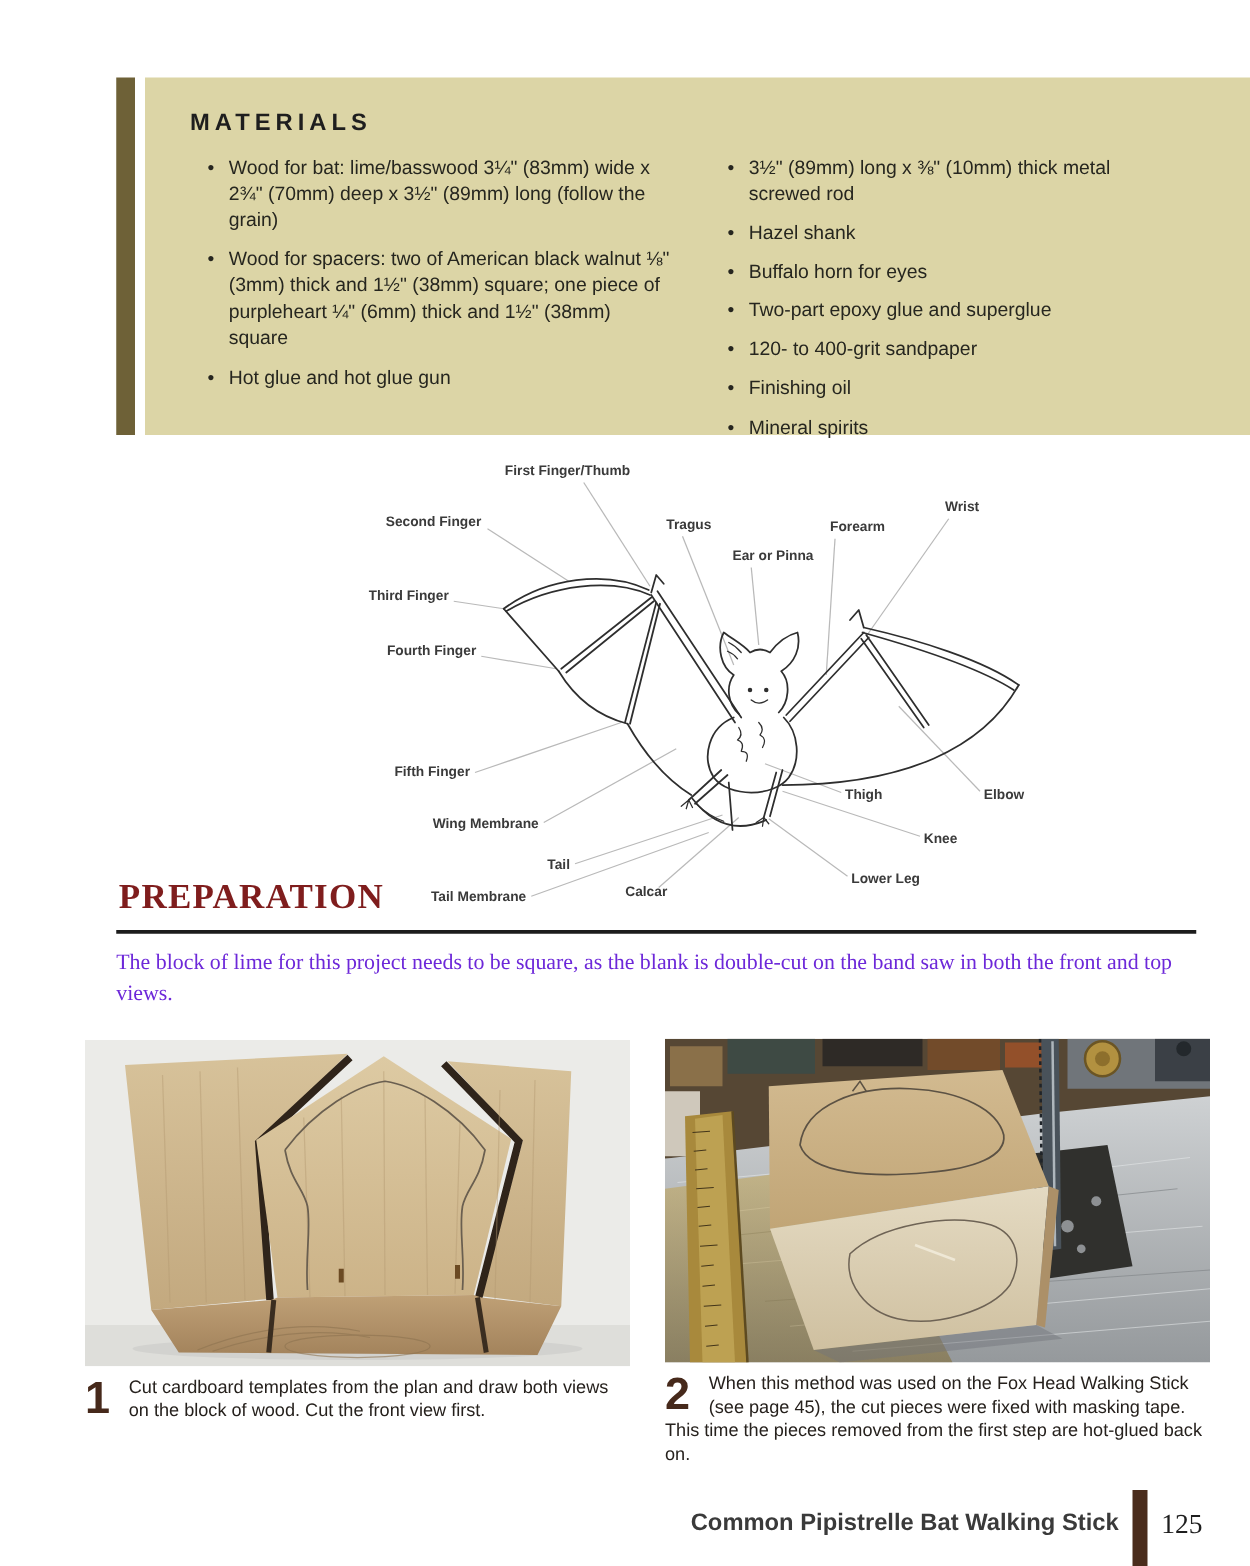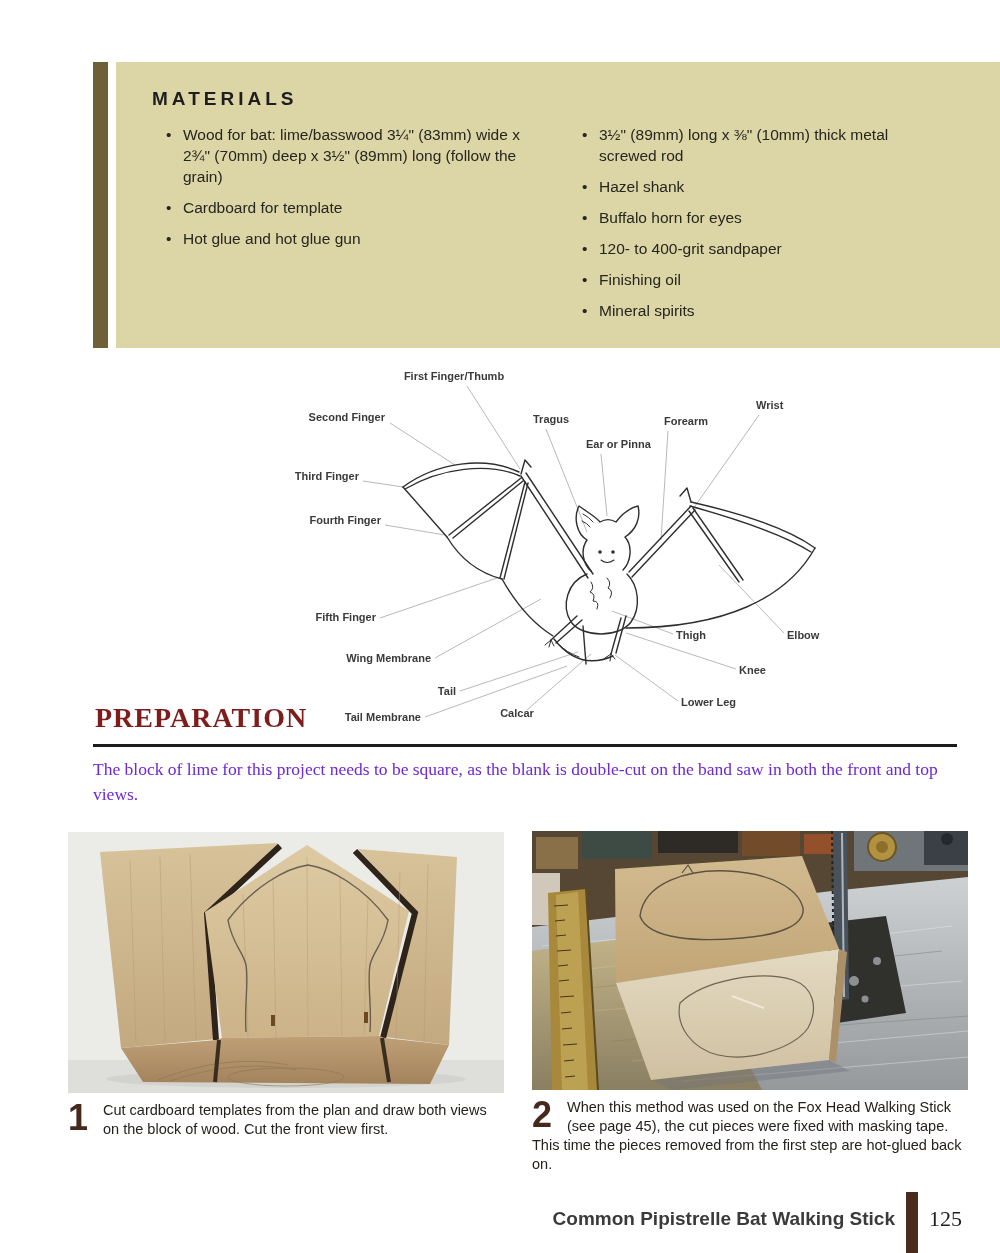--- a/index.html
+++ b/index.html
@@ -61,27 +61,28 @@
 <body>
 
 <div class="page">
 
   <div class="materials-accent"></div>
   <div class="materials-box">
     <h2 class="materials-heading">MATERIALS</h2>
     <div class="materials-cols">
       <ul class="materials-col left">
         <li>Wood for bat: lime/basswood 3¼" (83mm) wide x 2¾" (70mm) deep x 3½" (89mm) long (follow the grain)</li>
-        <li>Cardboard for template</li>
+        <li>Wood for spacers: two of American black walnut ⅛" (3mm) thick and 1½" (38mm) square; one piece of purpleheart ¼" (6mm) thick and 1½" (38mm) square</li>
         <li>Hot glue and hot glue gun</li>
       </ul>
       <ul class="materials-col right">
         <li>3½" (89mm) long x ⅜" (10mm) thick metal screwed rod</li>
         <li>Hazel shank</li>
         <li>Buffalo horn for eyes</li>
+        <li>Two-part epoxy glue and superglue</li>
         <li>120- to 400-grit sandpaper</li>
         <li>Finishing oil</li>
         <li>Mineral spirits</li>
       </ul>
     </div>
   </div>
 
   <svg class="diagram" viewBox="0 0 540 368">
 
     <g>

